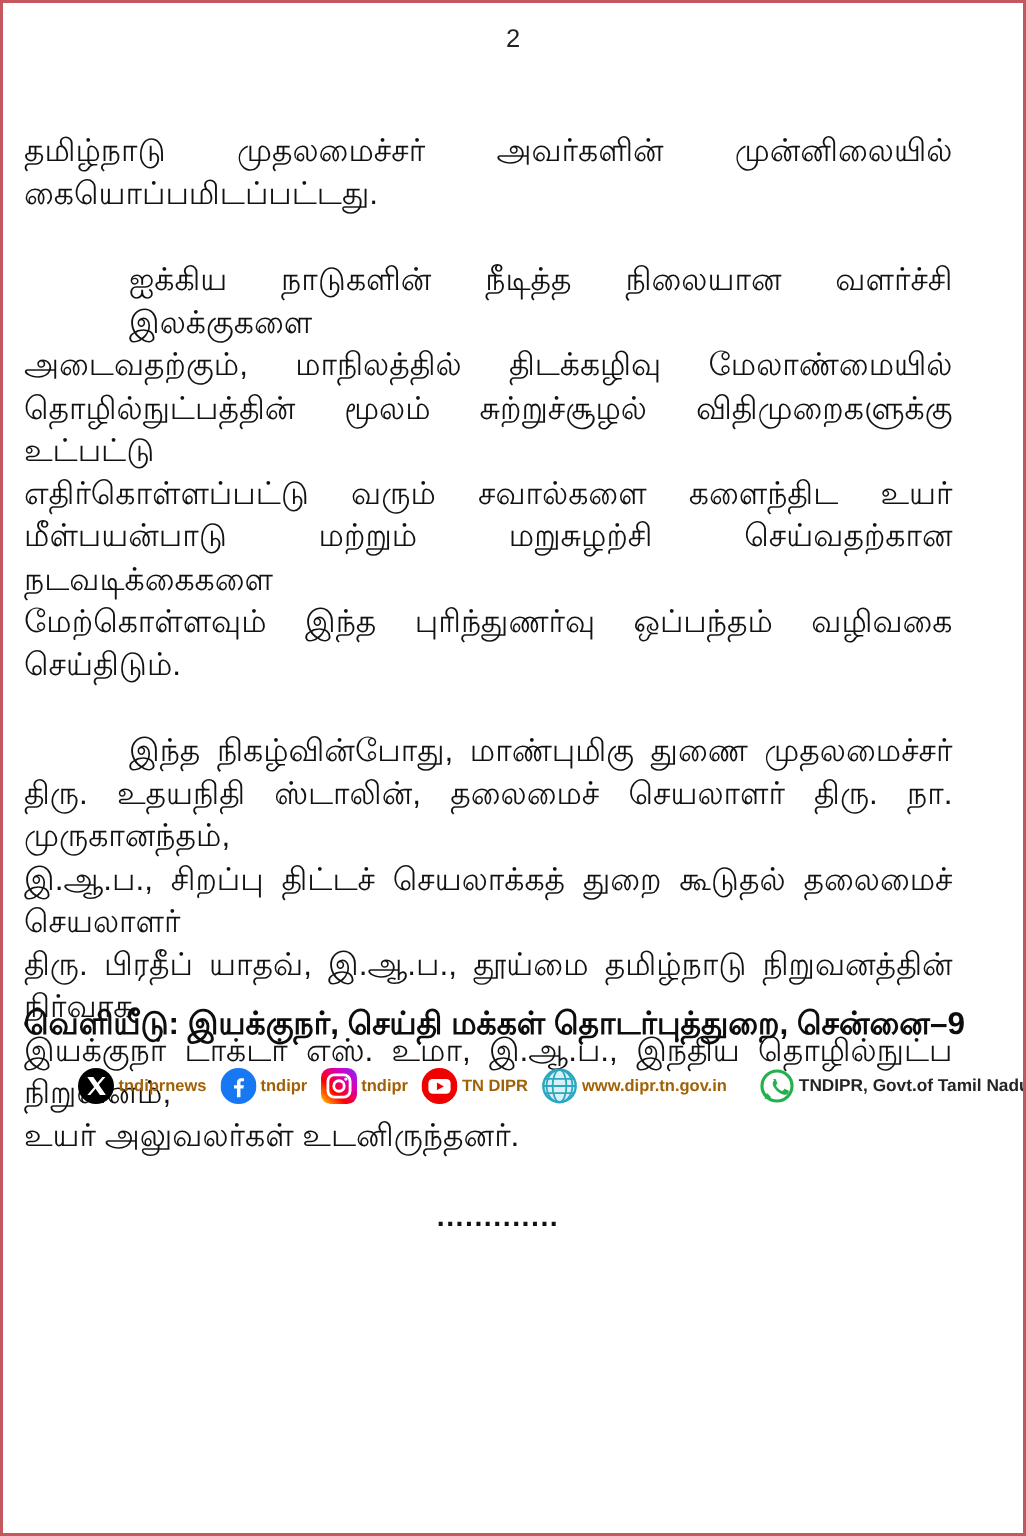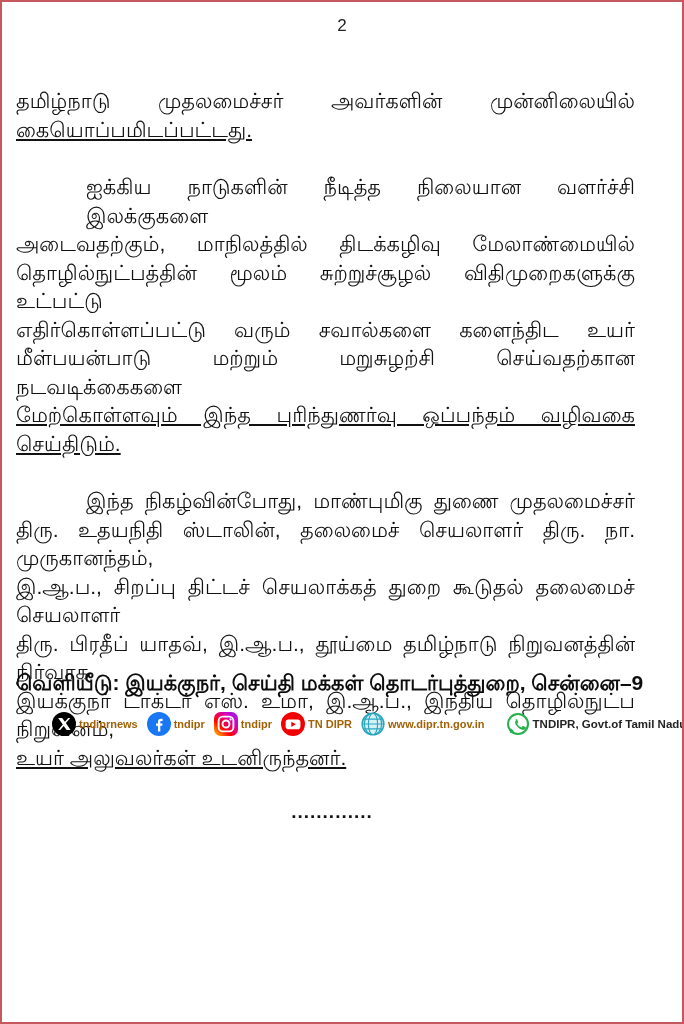--- a/index.html
+++ b/index.html
@@ -20,21 +20,21 @@
   .body-text{
     position:absolute;left:14px;right:34px;top:85px;
   }
   .para{margin:0 13px 29px 0;}
   .line{
     font-size:21px;line-height:28.5px;color:#121212;
     text-align:justify;text-align-last:justify;
     text-justify:inter-word;
     white-space:normal;
   }
-  .line.last{text-align-last:left;text-decoration:underline;}
+  .line.last{text-align-last:left;}
   .line.ind{padding-left:70px;}
   .dots{
     font-size:19px;font-weight:700;letter-spacing:1px;
     text-align:center;line-height:22px;margin-top:4px;color:#111;
   }
   .publisher{
     position:absolute;left:14px;right:34px;top:621px;
     font-size:21px;font-weight:700;color:#0d0d0d;margin-top:48px;
   }
   .follow{

